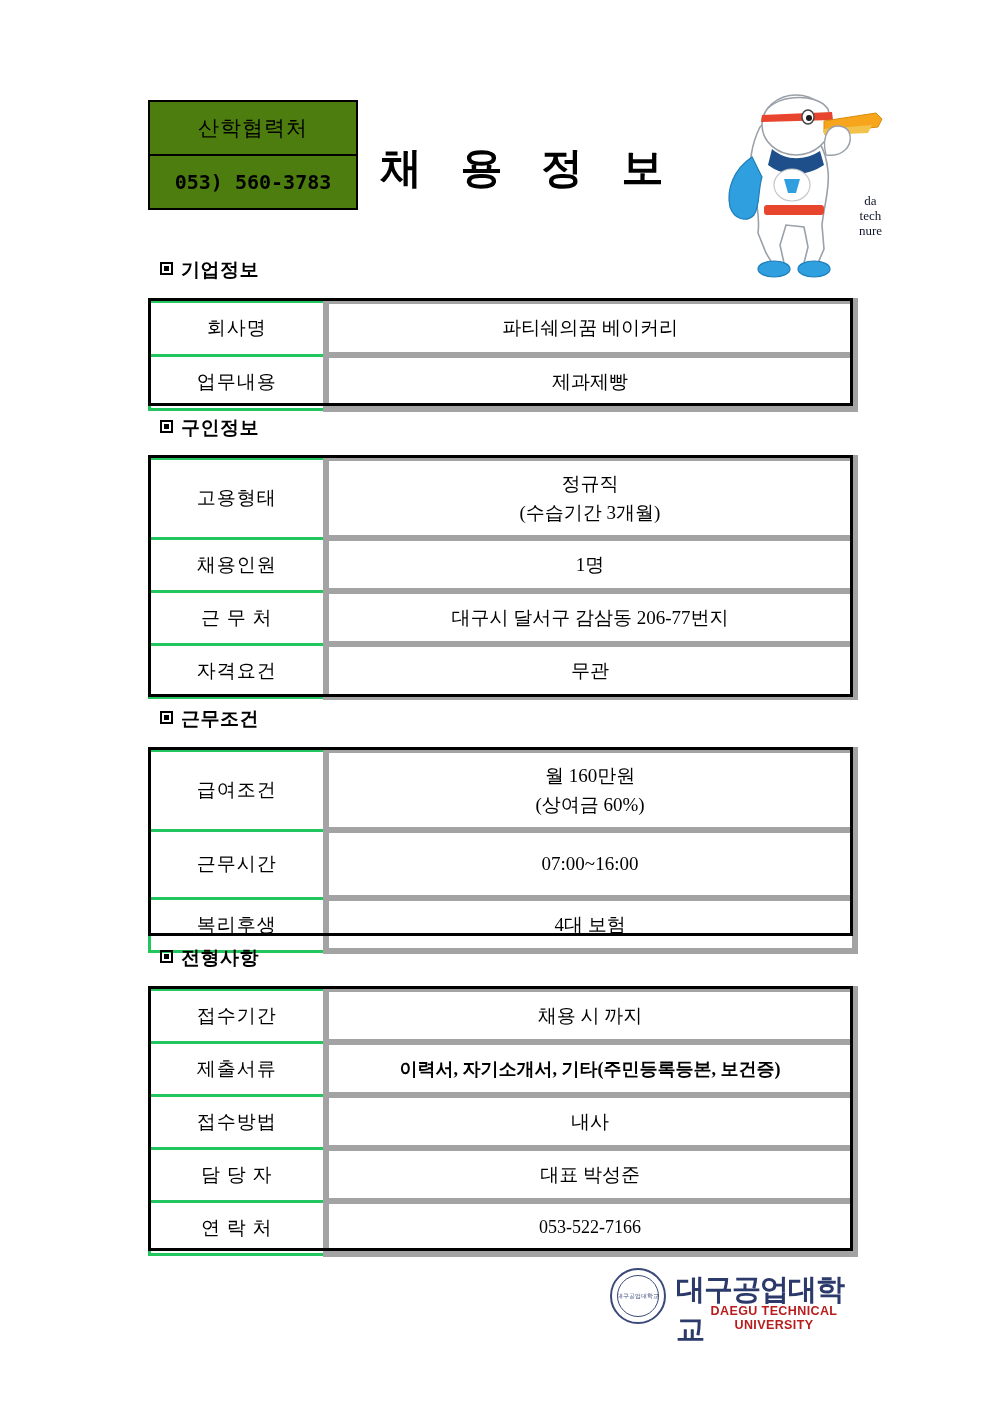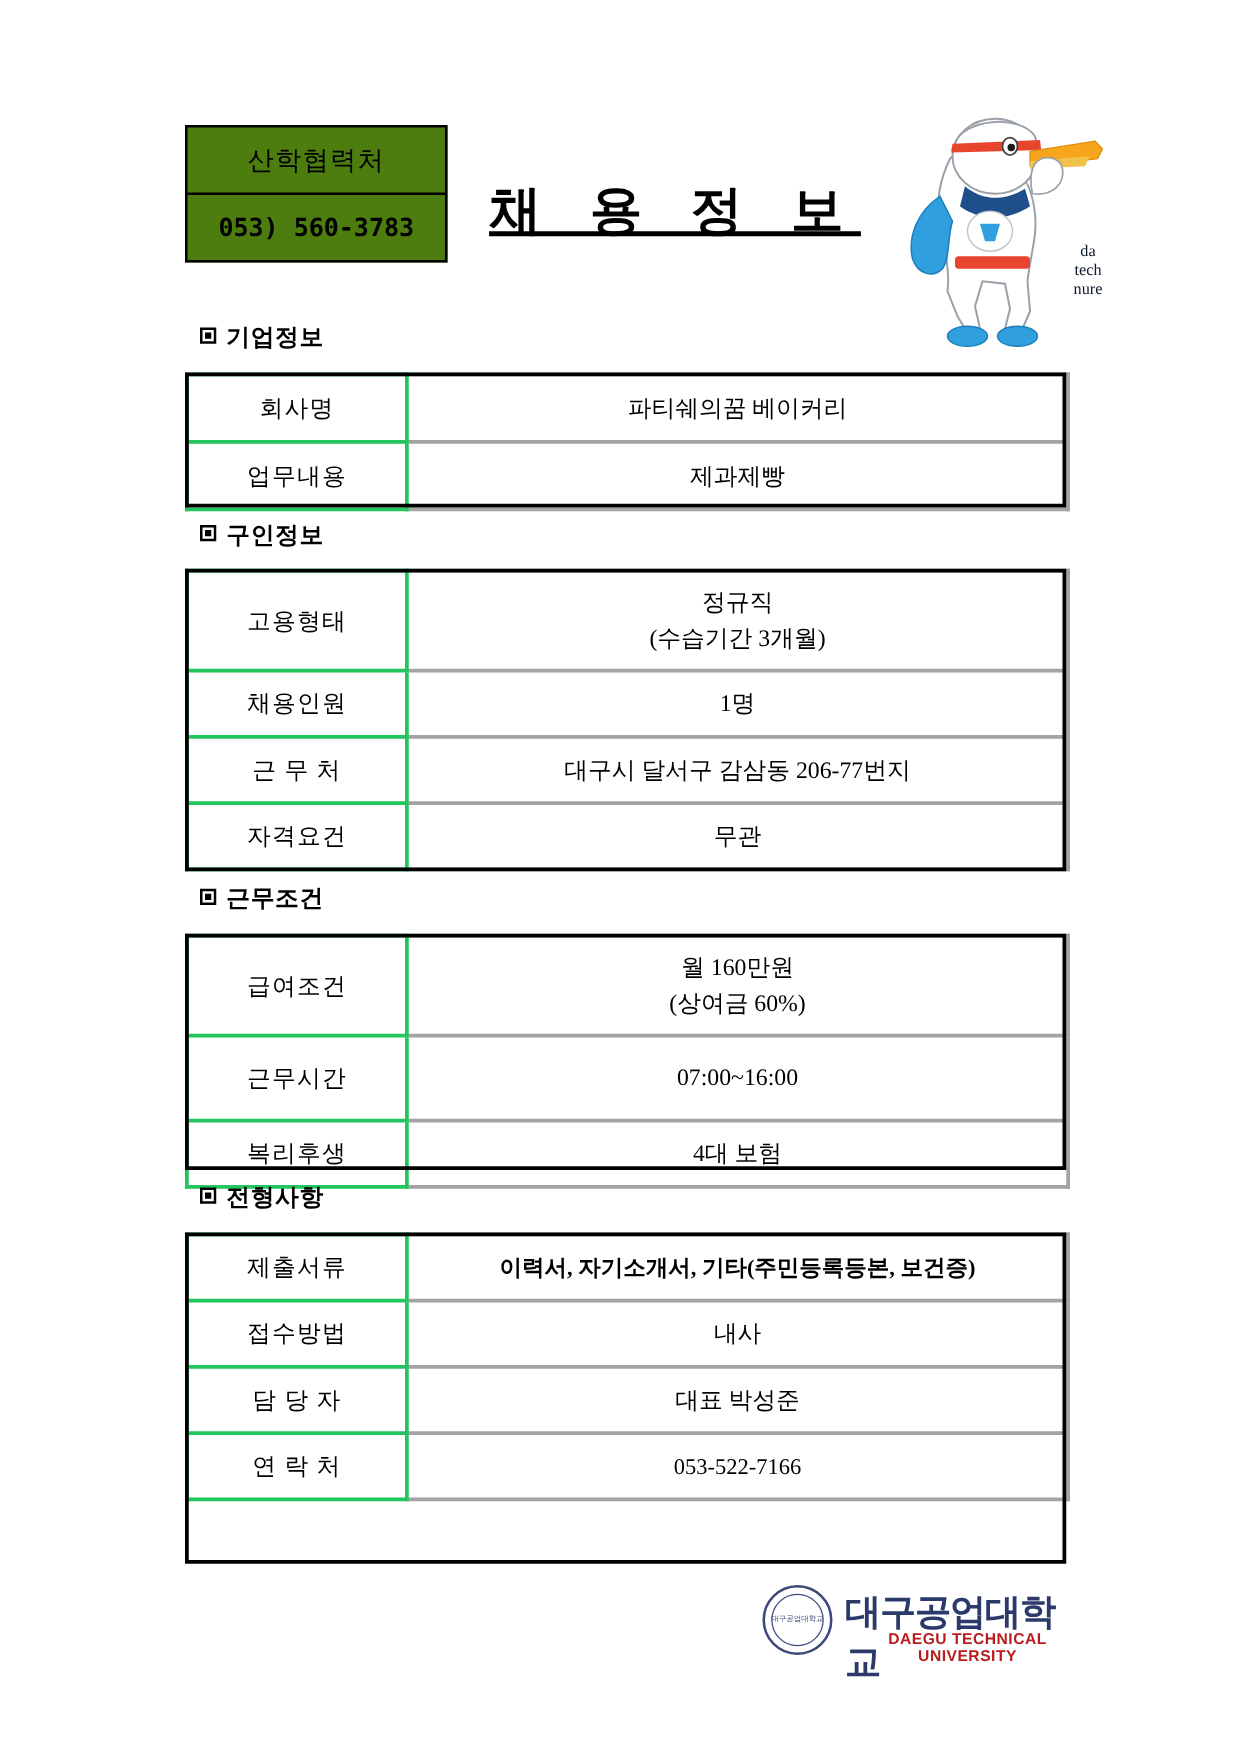--- a/index.html
+++ b/index.html
@@ -58,26 +58,25 @@
     font-size: 20px;
     letter-spacing: 0px;
     font-weight: bold;
   }
 
   .doc-title {
     position: absolute;
     left: 380px;
     top: 50px;
     width: 320px;
-    text-align: center;
+    text-align: left;
     font-size: 42px;
     font-weight: bold;
     letter-spacing: 14px;
     font-family: "Liberation Serif", serif;
-    text-decoration: underline;
   }
 
   
   .mascot {
     position: absolute;
     left: 700px;
     top: -5px;
     width: 190px;
     height: 200px;
   }
@@ -119,21 +118,21 @@
     background: #000;
   }
 
   table.info {
     position: absolute;
     border-collapse: collapse;
     table-layout: fixed;
     background: #fff;
   }
   table.info td {
-    border: 3px solid #a3a3a3;
+    border: 6px solid #a3a3a3;
     font-size: 19px;
     text-align: center;
     vertical-align: middle;
     padding: 4px 6px;
     box-sizing: border-box;
   }
   table.info td.label {
     width: 176px;
     font-weight: normal;
     border: 3px solid #22c55e;
@@ -340,20 +339,24 @@
   </tbody>
     </table>
   <div class="outer-border" style="left:148px; top:747px; width:705px; height:189px;"></div>
 
   <div class="section-heading" style="left:160px; top:945px;">
     <span class="marker"></span><span>전형사항</span>
   </div>
 
   <table class="info" style="left:148px; top:986px; width:705px;">
     <tbody>
+        <tr>
+      <td class="label" style="height:53px;">접수기간</td>
+      <td class="value">채용 시 까지</td>
+    </tr>
     <tr>
       <td class="label" style="height:53px;">제출서류</td>
       <td class="value" style="font-weight:bold; font-size:18px;">이력서, 자기소개서, 기타(주민등록등본, 보건증)</td>
     </tr>
     <tr>
       <td class="label" style="height:53px;">접수방법</td>
       <td class="value">내사</td>
     </tr>
     <tr>
       <td class="label" style="height:53px;">담 당 자</td>

